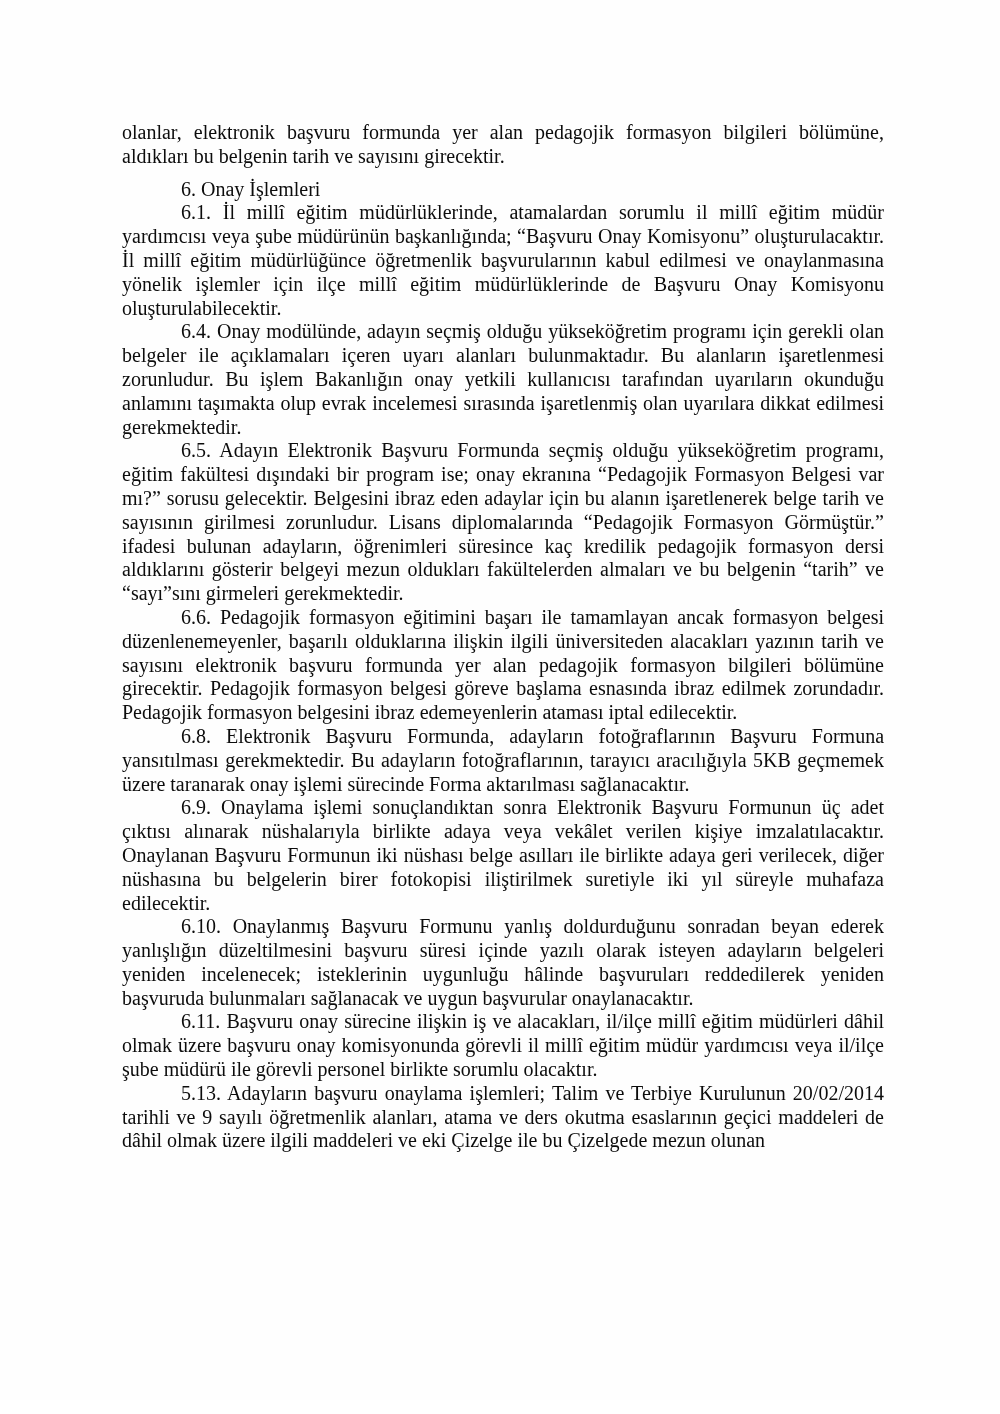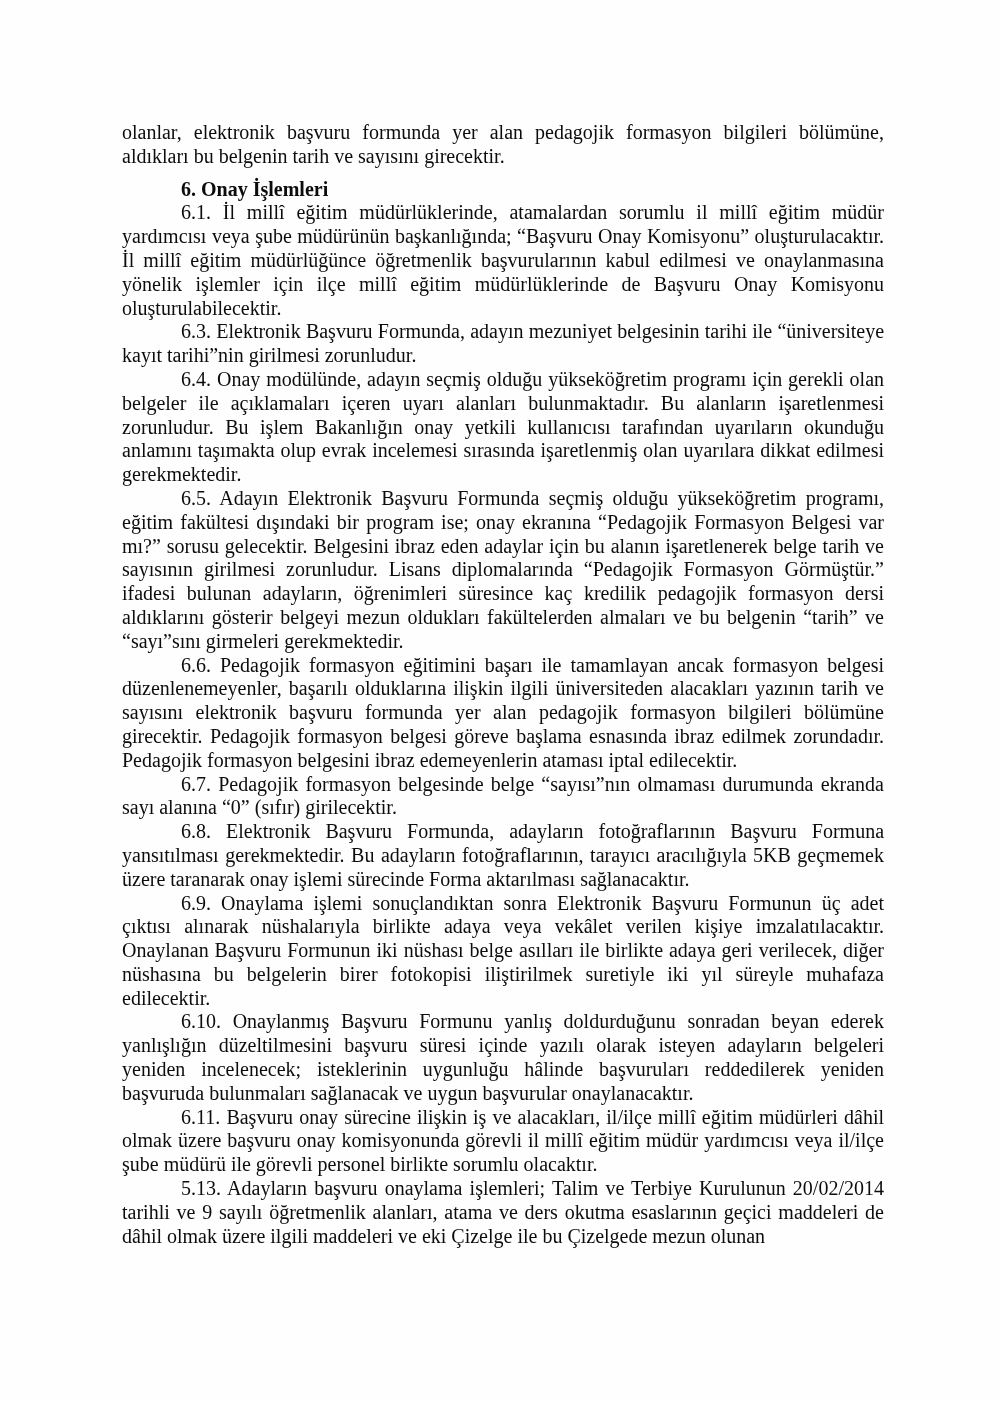--- a/index.html
+++ b/index.html
@@ -39,50 +39,48 @@
     padding: 0;
   }
   .para {
     text-indent: 59px;
   }
   .intro-para {
     text-indent: 0;
   }
   .section-heading {
     text-indent: 59px;
-    font-weight: bold;
+    font-weight: normal;
     margin-top: 9px !important;
     text-align: left;
   }
   .pnum {
     font-weight: normal;
   }
 </style>
 </head>
 <body>
 
 <div class="page">
   <div class="text-block">
 
     <p class="intro-para"><span>olanlar, elektronik başvuru formunda yer alan pedagojik formasyon bilgileri bölümüne, aldıkları bu belgenin tarih ve sayısını girecektir.</span></p>
 
     <p class="section-heading">6. Onay İşlemleri</p>
 
     <p class="para"><b class="pnum">6.1.</b> <span class="ptext">İl millî eğitim müdürlüklerinde, atamalardan sorumlu il millî eğitim müdür yardımcısı veya şube müdürünün başkanlığında; “Başvuru Onay Komisyonu” oluşturulacaktır. İl millî eğitim müdürlüğünce öğretmenlik başvurularının kabul edilmesi ve onaylanmasına yönelik işlemler için ilçe millî eğitim müdürlüklerinde de Başvuru Onay Komisyonu oluşturulabilecektir.</span></p>
 
 
-    <p class="para"><b class="pnum">6.3.</b> <span class="ptext">Elektronik Başvuru Formunda, adayın mezuniyet belgesinin tarihi ile “üniversiteye kayıt tarihi”nin girilmesi zorunludur.</span></p>
 
     <p class="para"><b class="pnum">6.4.</b> <span class="ptext">Onay modülünde, adayın seçmiş olduğu yükseköğretim programı için gerekli olan belgeler ile açıklamaları içeren uyarı alanları bulunmaktadır. Bu alanların işaretlenmesi zorunludur. Bu işlem Bakanlığın onay yetkili kullanıcısı tarafından uyarıların okunduğu anlamını taşımakta olup evrak incelemesi sırasında işaretlenmiş olan uyarılara dikkat edilmesi gerekmektedir.</span></p>
 
     <p class="para"><b class="pnum">6.5.</b> <span class="ptext">Adayın Elektronik Başvuru Formunda seçmiş olduğu yükseköğretim programı, eğitim fakültesi dışındaki bir program ise; onay ekranına “Pedagojik Formasyon Belgesi var mı?” sorusu gelecektir. Belgesini ibraz eden adaylar için bu alanın işaretlenerek belge tarih ve sayısının girilmesi zorunludur. Lisans diplomalarında “Pedagojik Formasyon Görmüştür.” ifadesi bulunan adayların, öğrenimleri süresince kaç kredilik pedagojik formasyon dersi aldıklarını gösterir belgeyi mezun oldukları fakültelerden almaları ve bu belgenin “tarih” ve “sayı”sını girmeleri gerekmektedir.</span></p>
 
     <p class="para"><b class="pnum">6.6.</b> <span class="ptext">Pedagojik formasyon eğitimini başarı ile tamamlayan ancak formasyon belgesi düzenlenemeyenler, başarılı olduklarına ilişkin ilgili üniversiteden alacakları yazının tarih ve sayısını elektronik başvuru formunda yer alan pedagojik formasyon bilgileri bölümüne girecektir. Pedagojik formasyon belgesi göreve başlama esnasında ibraz edilmek zorundadır. Pedagojik formasyon belgesini ibraz edemeyenlerin ataması iptal edilecektir.</span></p>
 
-    <p class="para"><b class="pnum">6.7.</b> <span class="ptext">Pedagojik formasyon belgesinde belge “sayısı”nın olmaması durumunda ekranda sayı alanına “0” (sıfır) girilecektir.</span></p>
 
     <p class="para"><b class="pnum">6.8.</b> <span class="ptext">Elektronik Başvuru Formunda, adayların fotoğraflarının Başvuru Formuna yansıtılması gerekmektedir. Bu adayların fotoğraflarının, tarayıcı aracılığıyla 5KB geçmemek üzere taranarak onay işlemi sürecinde Forma aktarılması sağlanacaktır.</span></p>
 
     <p class="para"><b class="pnum">6.9.</b> <span class="ptext">Onaylama işlemi sonuçlandıktan sonra Elektronik Başvuru Formunun üç adet çıktısı alınarak nüshalarıyla birlikte adaya veya vekâlet verilen kişiye imzalatılacaktır. Onaylanan Başvuru Formunun iki nüshası belge asılları ile birlikte adaya geri verilecek, diğer nüshasına bu belgelerin birer fotokopisi iliştirilmek suretiyle iki yıl süreyle muhafaza edilecektir.</span></p>
 
     <p class="para"><b class="pnum">6.10.</b> <span class="ptext">Onaylanmış Başvuru Formunu yanlış doldurduğunu sonradan beyan ederek yanlışlığın düzeltilmesini başvuru süresi içinde yazılı olarak isteyen adayların belgeleri yeniden incelenecek; isteklerinin uygunluğu hâlinde başvuruları reddedilerek yeniden başvuruda bulunmaları sağlanacak ve uygun başvurular onaylanacaktır.</span></p>
 
     <p class="para"><b class="pnum">6.11.</b> <span class="ptext">Başvuru onay sürecine ilişkin iş ve alacakları, il/ilçe millî eğitim müdürleri dâhil olmak üzere başvuru onay komisyonunda görevli il millî eğitim müdür yardımcısı veya il/ilçe şube müdürü ile görevli personel birlikte sorumlu olacaktır.</span></p>
 
     <p class="para"><b class="pnum">5.13.</b> <span class="ptext">Adayların başvuru onaylama işlemleri; Talim ve Terbiye Kurulunun 20/02/2014 tarihli ve 9 sayılı öğretmenlik alanları, atama ve ders okutma esaslarının geçici maddeleri de dâhil olmak üzere ilgili maddeleri ve eki Çizelge ile bu Çizelgede mezun olunan</span></p>

